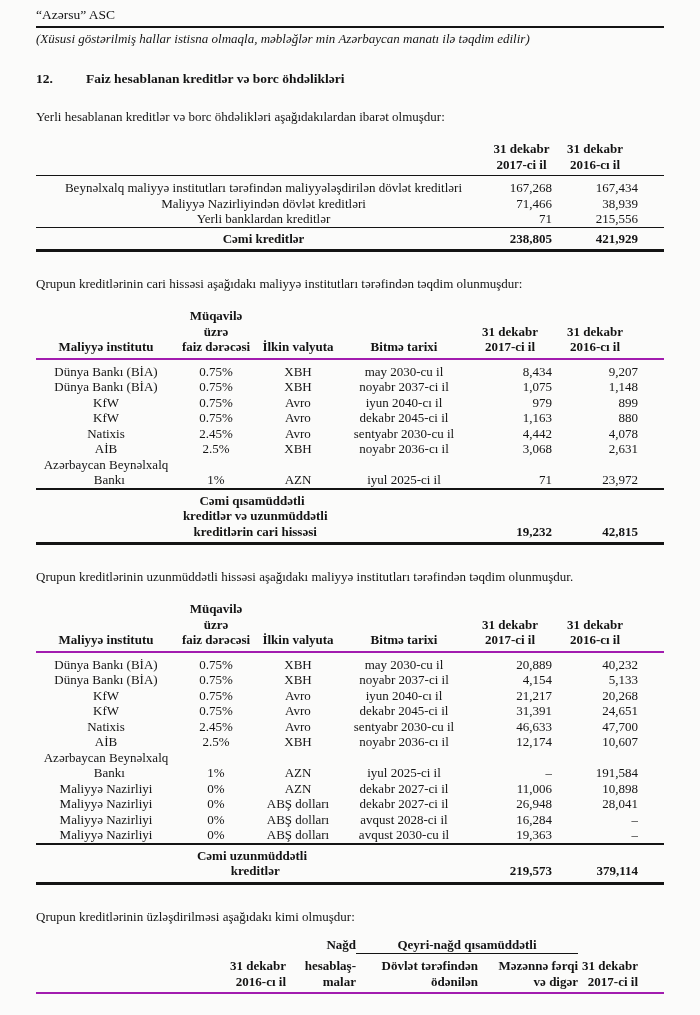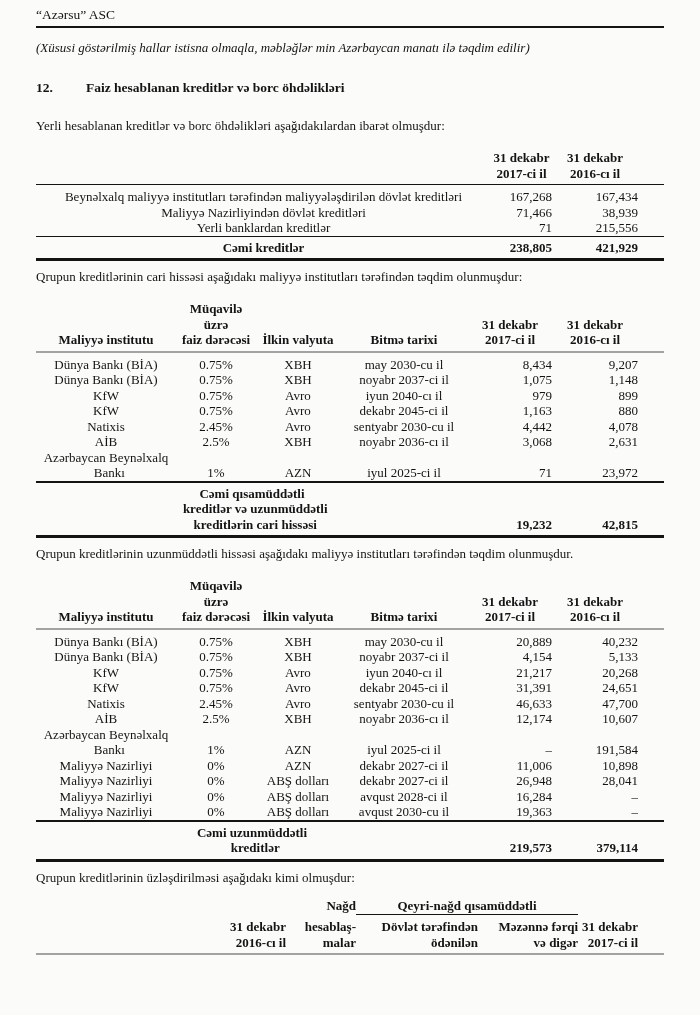--- a/index.html
+++ b/index.html
@@ -9,35 +9,35 @@
     font-family:"Liberation Serif","DejaVu Serif",serif;
     font-size:13px;
   }
   .content{padding:6px 36px 0 36px;width:628px;}
 
   
   .letterhead{display:flex;justify-content:space-between;align-items:flex-end;
     border-bottom:2px solid #141414;padding-bottom:3px;}
   .lh-company{font-size:13.5px;line-height:17px;}
   .lh-title{font-size:13.5px;line-height:17px;text-align:right;}
-  .disclaimer{font-style:italic;margin:12px 0 0 0;font-size:13px;}
+  .disclaimer{font-style:italic;margin:3px 0 0 0;font-size:13px;}
 
   .section-heading{margin:24px 0 0 0;font-weight:bold;font-size:13.5px;}
   .sec-num{display:inline-block;width:50px;}
 
   .intro{margin:22px 0 12px 0;}
-  .intro.dot{margin-top:8px;}
+  .intro.dot{margin-top:24px;}
 
   table{border-collapse:collapse;width:100%;table-layout:fixed;}
   td{padding:0;font-size:13px;line-height:15.5px;vertical-align:bottom;overflow:hidden;}
   .l{text-align:center}.c{text-align:center}.r{text-align:right}
   .ml{white-space:pre-wrap;}
   thead td{font-weight:bold;vertical-align:bottom;padding:4px 0 3px 0;}
   .t1 thead td{border-bottom:1px solid #141414;}
-  .t2 thead td,.t3 thead td,.t4 thead .hrow td{border-bottom:2px solid #a3a3a3;}
+  .t2 thead td,.t3 thead td,.t4 thead .hrow td{border-bottom:2px solid #a21caf;}
   tbody[data-rows] tr:first-child td{padding-top:4px;}
   tbody.sep-1 tr:last-child td{border-bottom:1px solid #141414;}
   tbody.sep-2 tr:last-child td{border-bottom:2px solid #141414;}
   tfoot td{font-weight:bold;border-bottom:3px solid #141414;
     padding:3px 0 3px 0;vertical-align:bottom;}
   .t4 .grow td{font-weight:bold;padding:0 0 1px 0;}
   .t4 .grow .span-ul{border-bottom:1px solid #141414;text-align:center;}
 </style>
 </head>
 <body>

